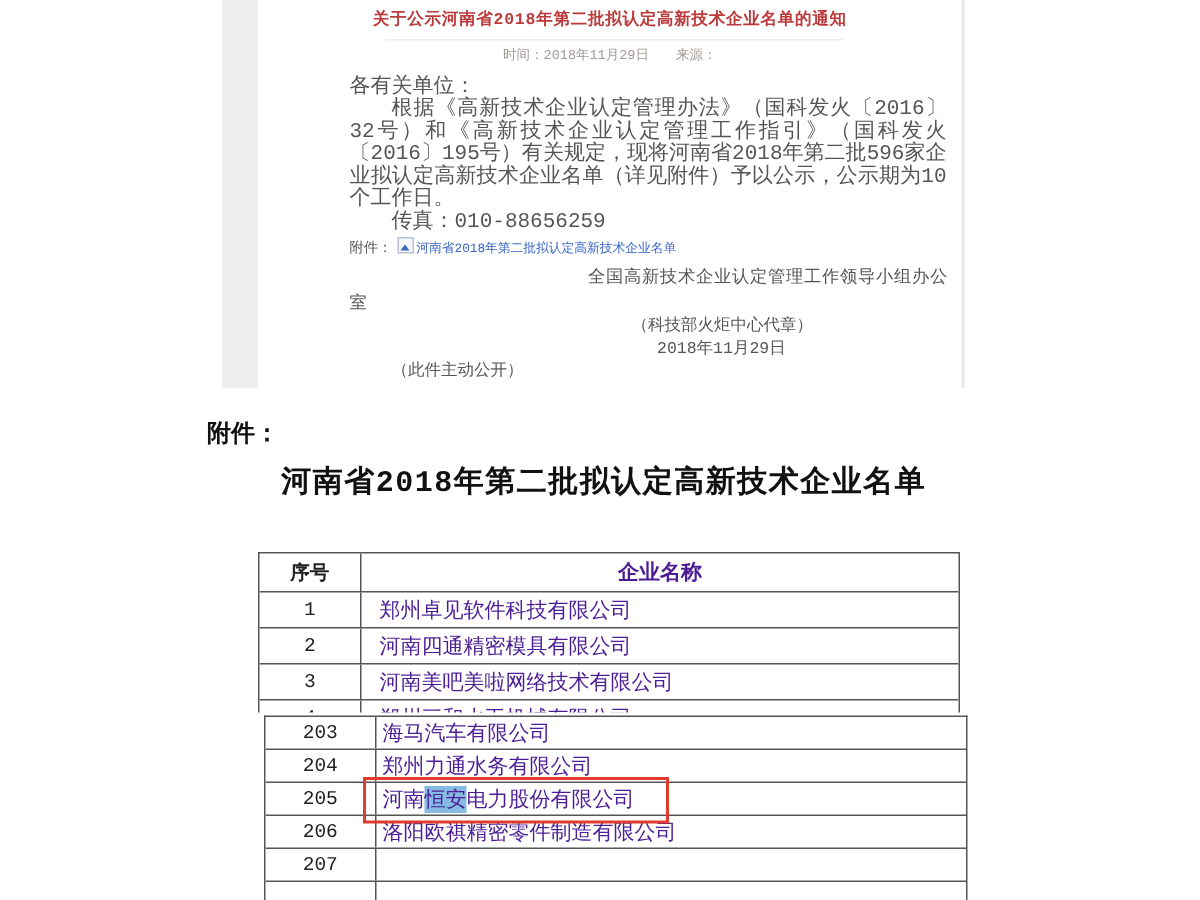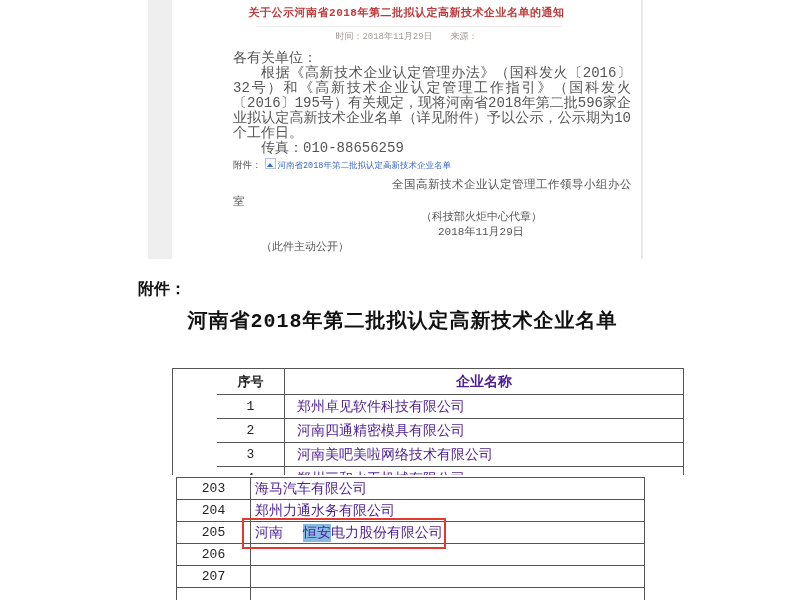--- a/index.html
+++ b/index.html
@@ -32,38 +32,38 @@
   .sign-date{position:absolute;left:266px;top:224px;font-size:11px;color:#555;}
   .disclosure{position:absolute;left:89px;top:239px;font-size:11px;color:#555;}
 
   
   .att-label{position:absolute;left:138px;top:279px;font-size:16px;font-weight:bold;color:#111;}
   .table-title{position:absolute;left:150px;top:307px;width:505px;text-align:center;
                font-size:20px;font-weight:bold;color:#111;letter-spacing:1px;}
 
   .tbl{position:absolute;background:#fff;overflow:hidden;
        border-top:1px solid #555;border-left:1px solid #555;border-right:1px solid #555;}
-  .tbl-top{left:172px;top:368px;width:466px;height:106px;padding-left:44px;}
+  .tbl-top{left:172px;top:368px;width:466px;height:106px;}
   .tbl-bottom{left:176px;top:477px;width:467px;height:123px;}
   .t-row{display:flex;border-bottom:1px solid #555;box-sizing:border-box;}
   .tbl-top .t-row{height:24px;}
   .tbl-top .t-head{height:26px;font-weight:bold;}
   .tbl-bottom .t-row{height:22px;}
   .c-no{flex:0 0 auto;border-right:1px solid #555;box-sizing:border-box;
         display:flex;align-items:center;justify-content:center;
         font-size:13px;color:#222;}
   .tbl-top .c-no{width:68px;}
   .tbl-bottom .c-no{width:74px;}
   .c-name{flex:1 1 auto;display:flex;align-items:center;
           font-size:14px;color:#4c1d95;white-space:nowrap;overflow:hidden;}
   .tbl-top .c-name{padding-left:12px;}
   .tbl-bottom .c-name{padding-left:4px;}
   .t-head .c-name{justify-content:center;padding-left:0;font-size:14px;}
   .t-filler{height:30px;border-bottom:none;}
-  .hl{background:var(--highlight-blue,#85bbe2);margin-left:20px;}
+  .hl{background:var(--highlight-blue,#85bbe2);}
 
   .red-box{position:absolute;left:242px;top:518px;width:200px;height:27px;
            border:2px solid var(--box-red,#e23b2e);z-index:5;pointer-events:none;}
 </style>
 </head>
 <body>
 
 <div class="page">
 
   <div class="gray-strip"></div>
@@ -138,20 +138,23 @@
       <div class="t-row">
         <div class="c-no">205</div>
         <div class="c-name">
           <span>河南</span>
           <span class="hl">恒安</span>
           <span>电力股份有限公司</span>
         </div>
       </div>
       <div class="t-row">
         <div class="c-no">206</div>
+        <div class="c-name">
+          <span>洛阳欧祺精密零件制造有限公司</span>
+        </div>
       </div>
       <div class="t-row">
         <div class="c-no">207</div>
       </div>
       <div class="t-row t-filler">
         <div class="c-no"></div>
         <div class="c-name"></div>
       </div>
     </div>
 

